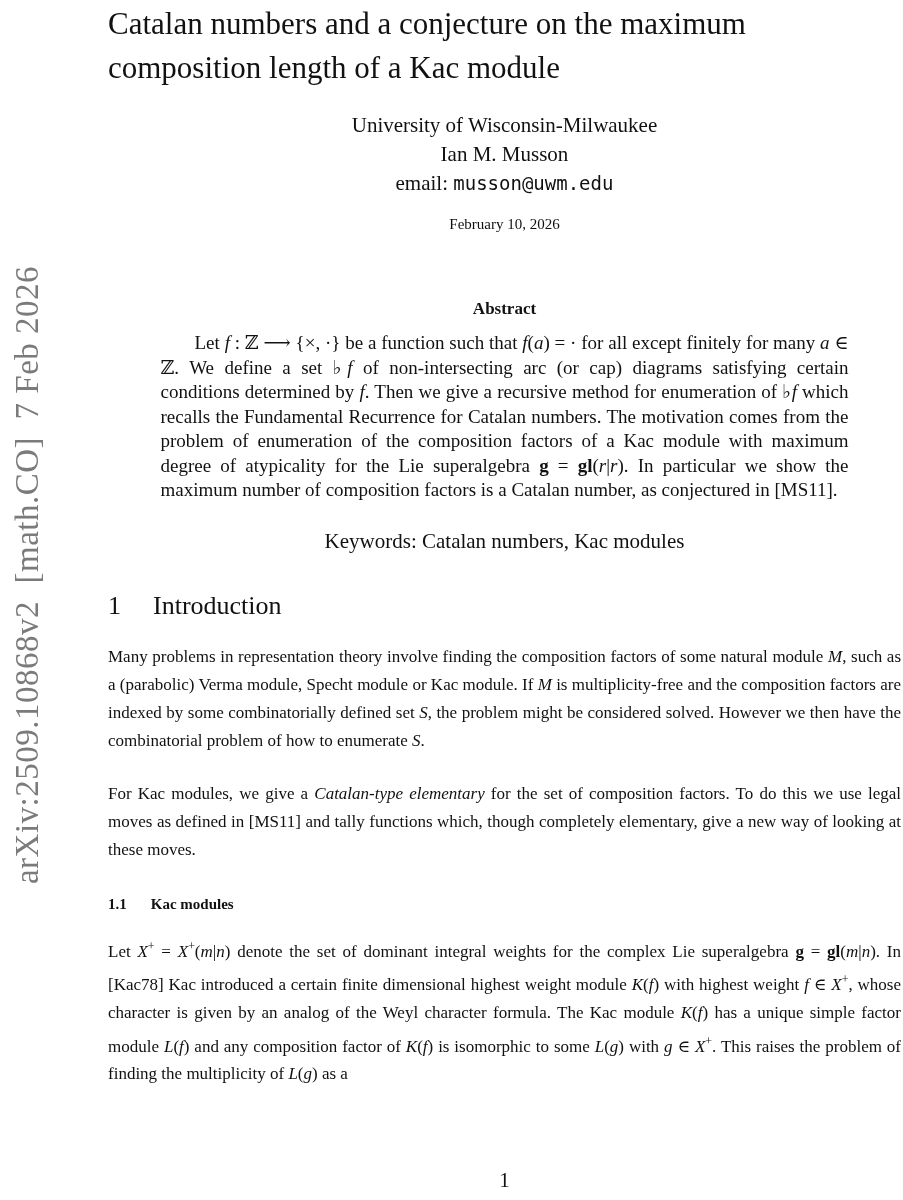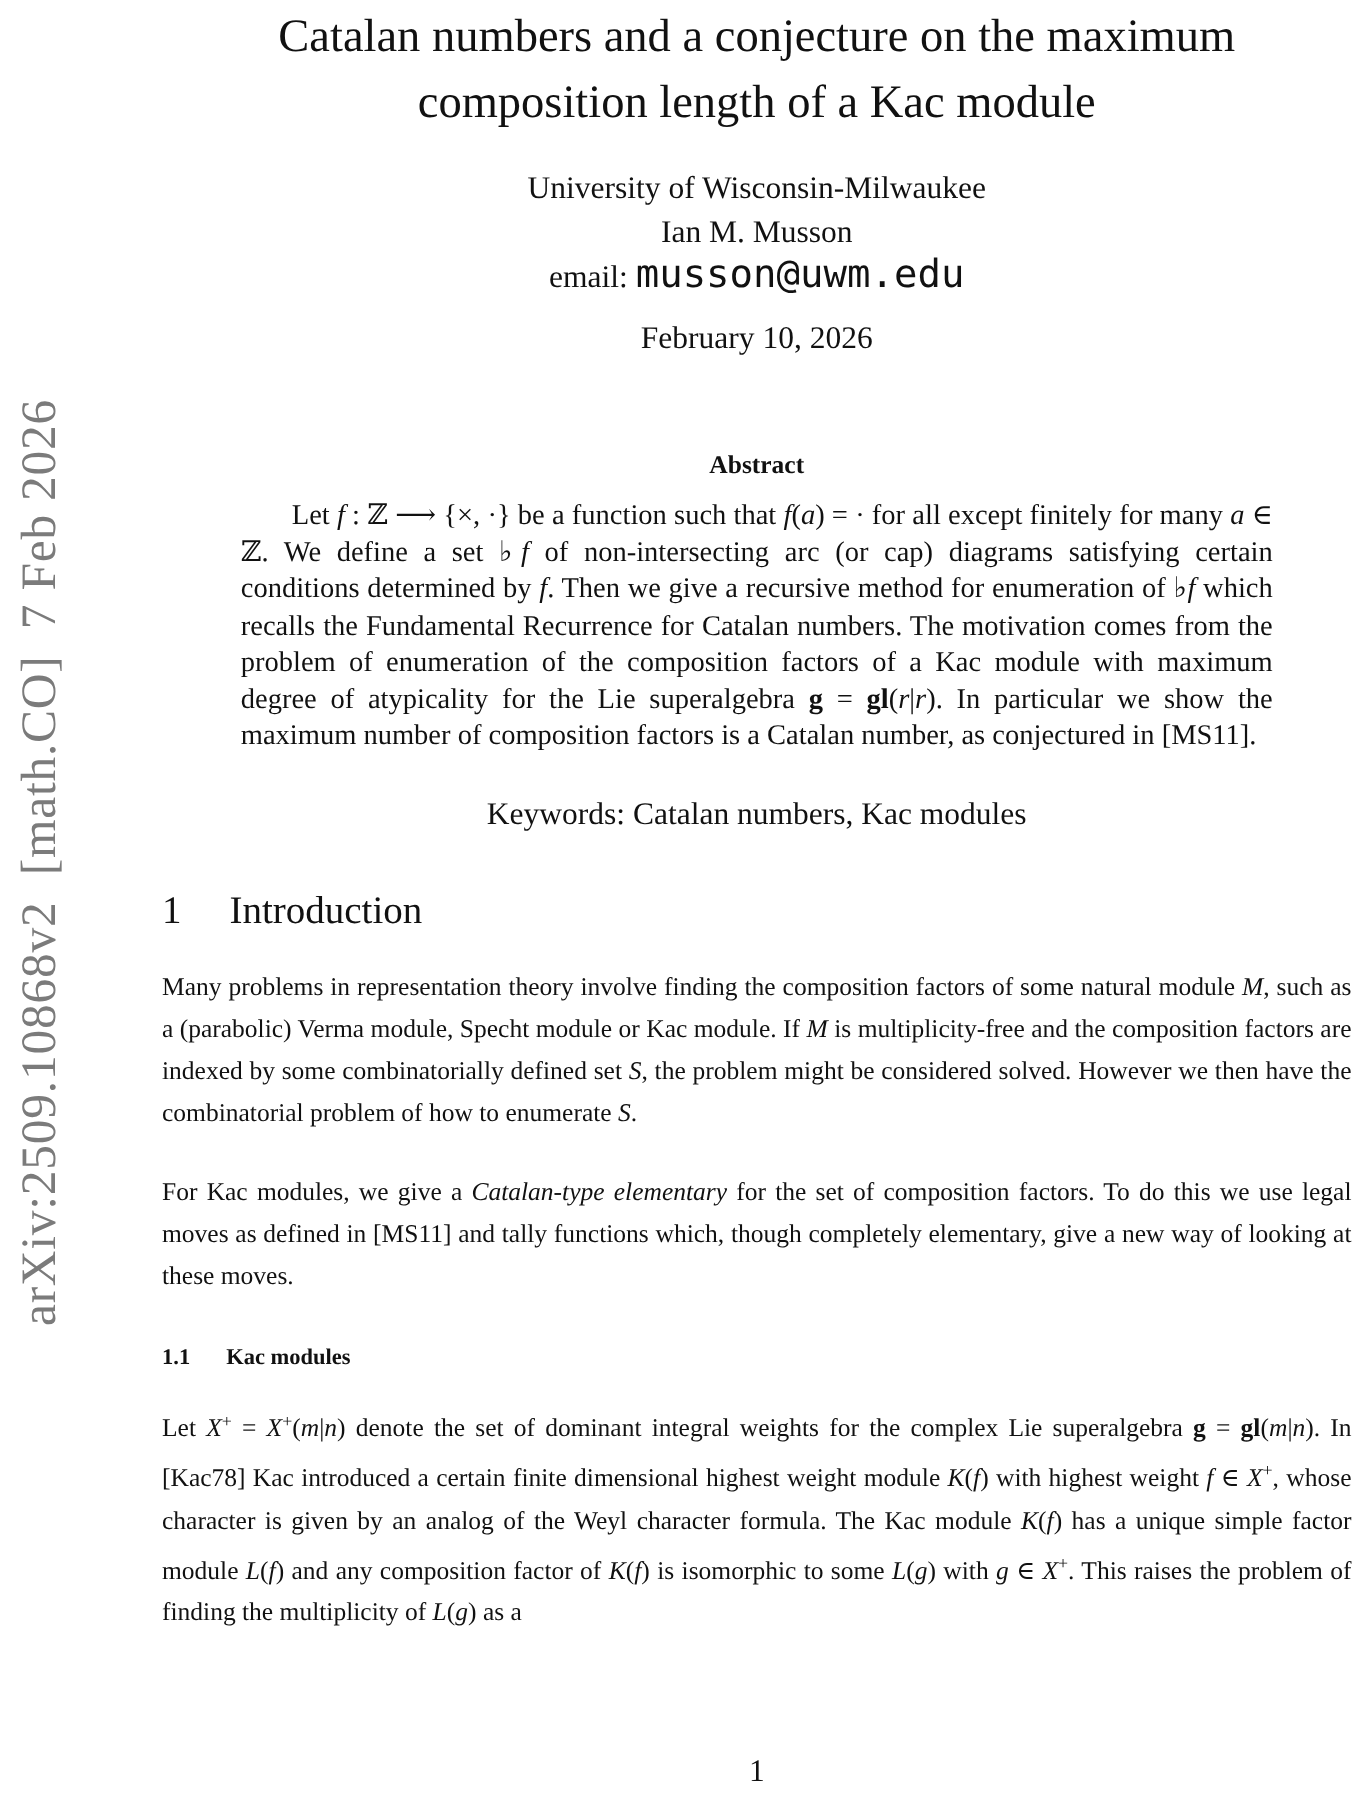--- a/index.html
+++ b/index.html
@@ -26,37 +26,36 @@
     position: absolute;
     left: 108px;
     top: 0;
     width: 793px;
   }
   h1.title {
     margin: 2px 0 0 0;
     font-weight: 400;
     font-size: 31px;
     line-height: 44px;
-    text-align: center;
   }
   h1.title .tl { display: block; }
   .author-block {
     margin-top: 21px;
     text-align: center;
     font-size: 21px;
     line-height: 29px;
   }
   .mono {
     font-family: "DejaVu Sans Mono", "Liberation Mono", monospace;
-    font-size: 26px;
+    font-size: 19px;
   }
   .date {
     margin-top: 12px;
     text-align: center;
-    font-size: 21px;
+    font-size: 15px;
     line-height: 28px;
   }
   .abs-head {
     margin-top: 58px;
     text-align: center;
     font-size: 17px;
     font-weight: 700;
     line-height: 26px;
   }
   .abs-body {

